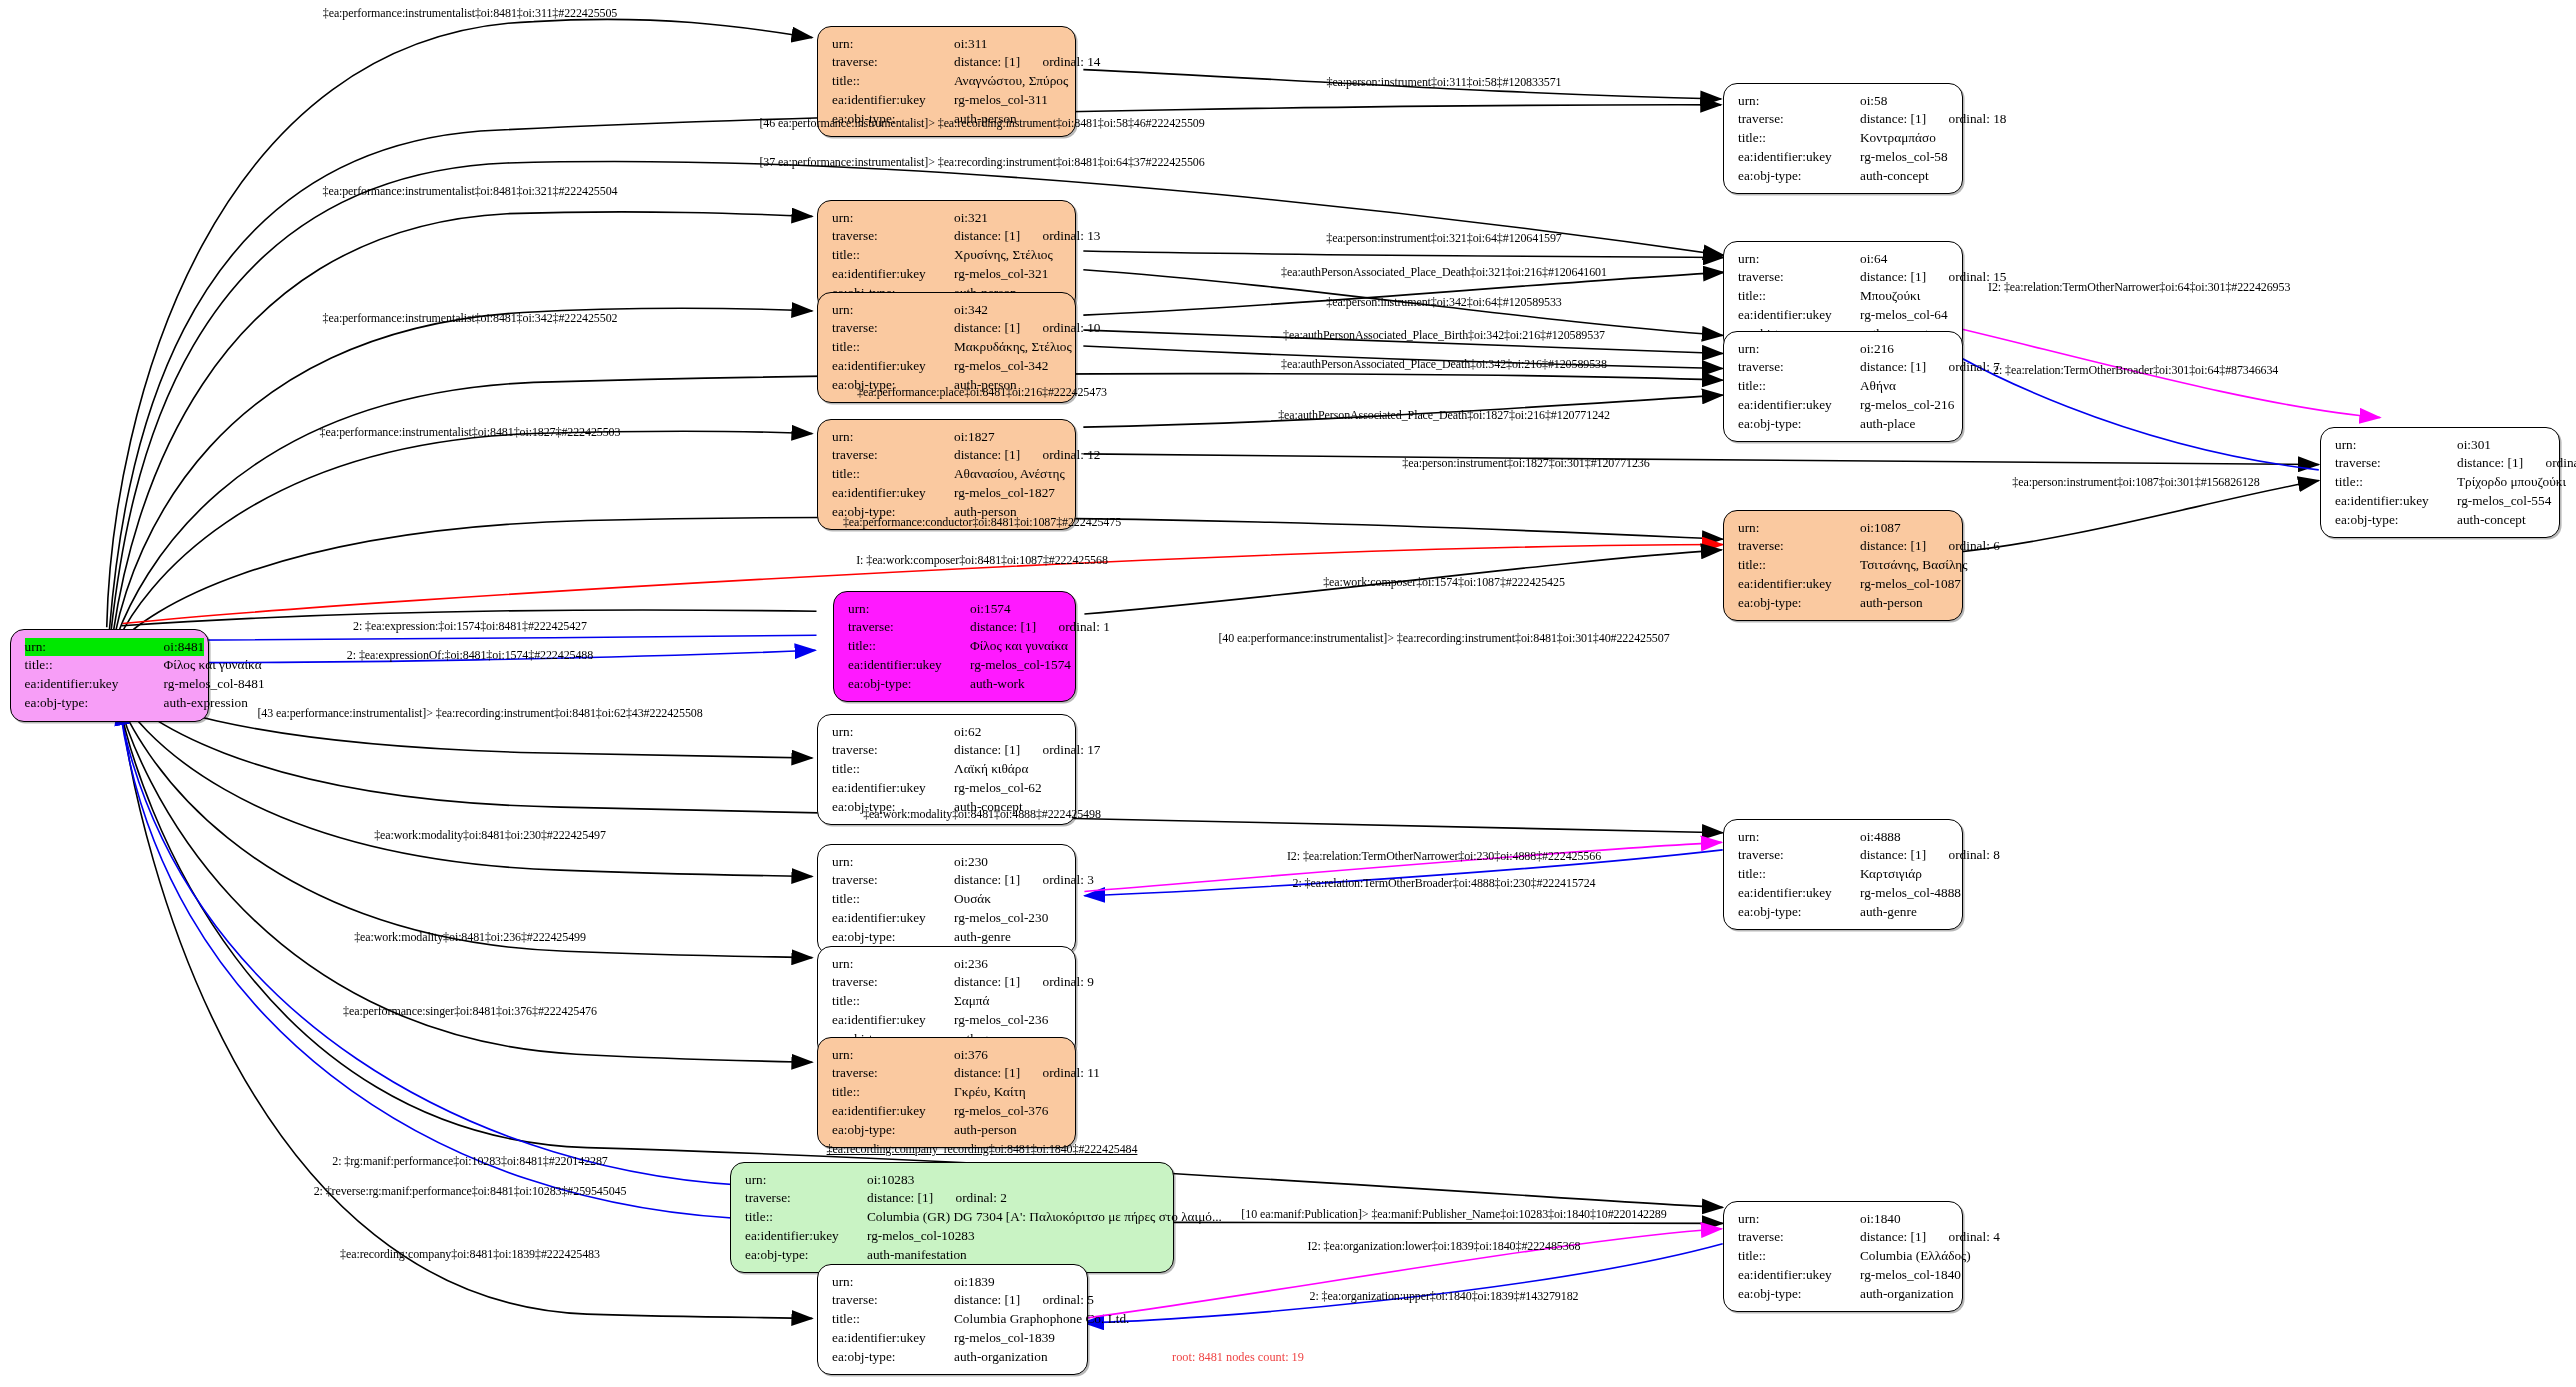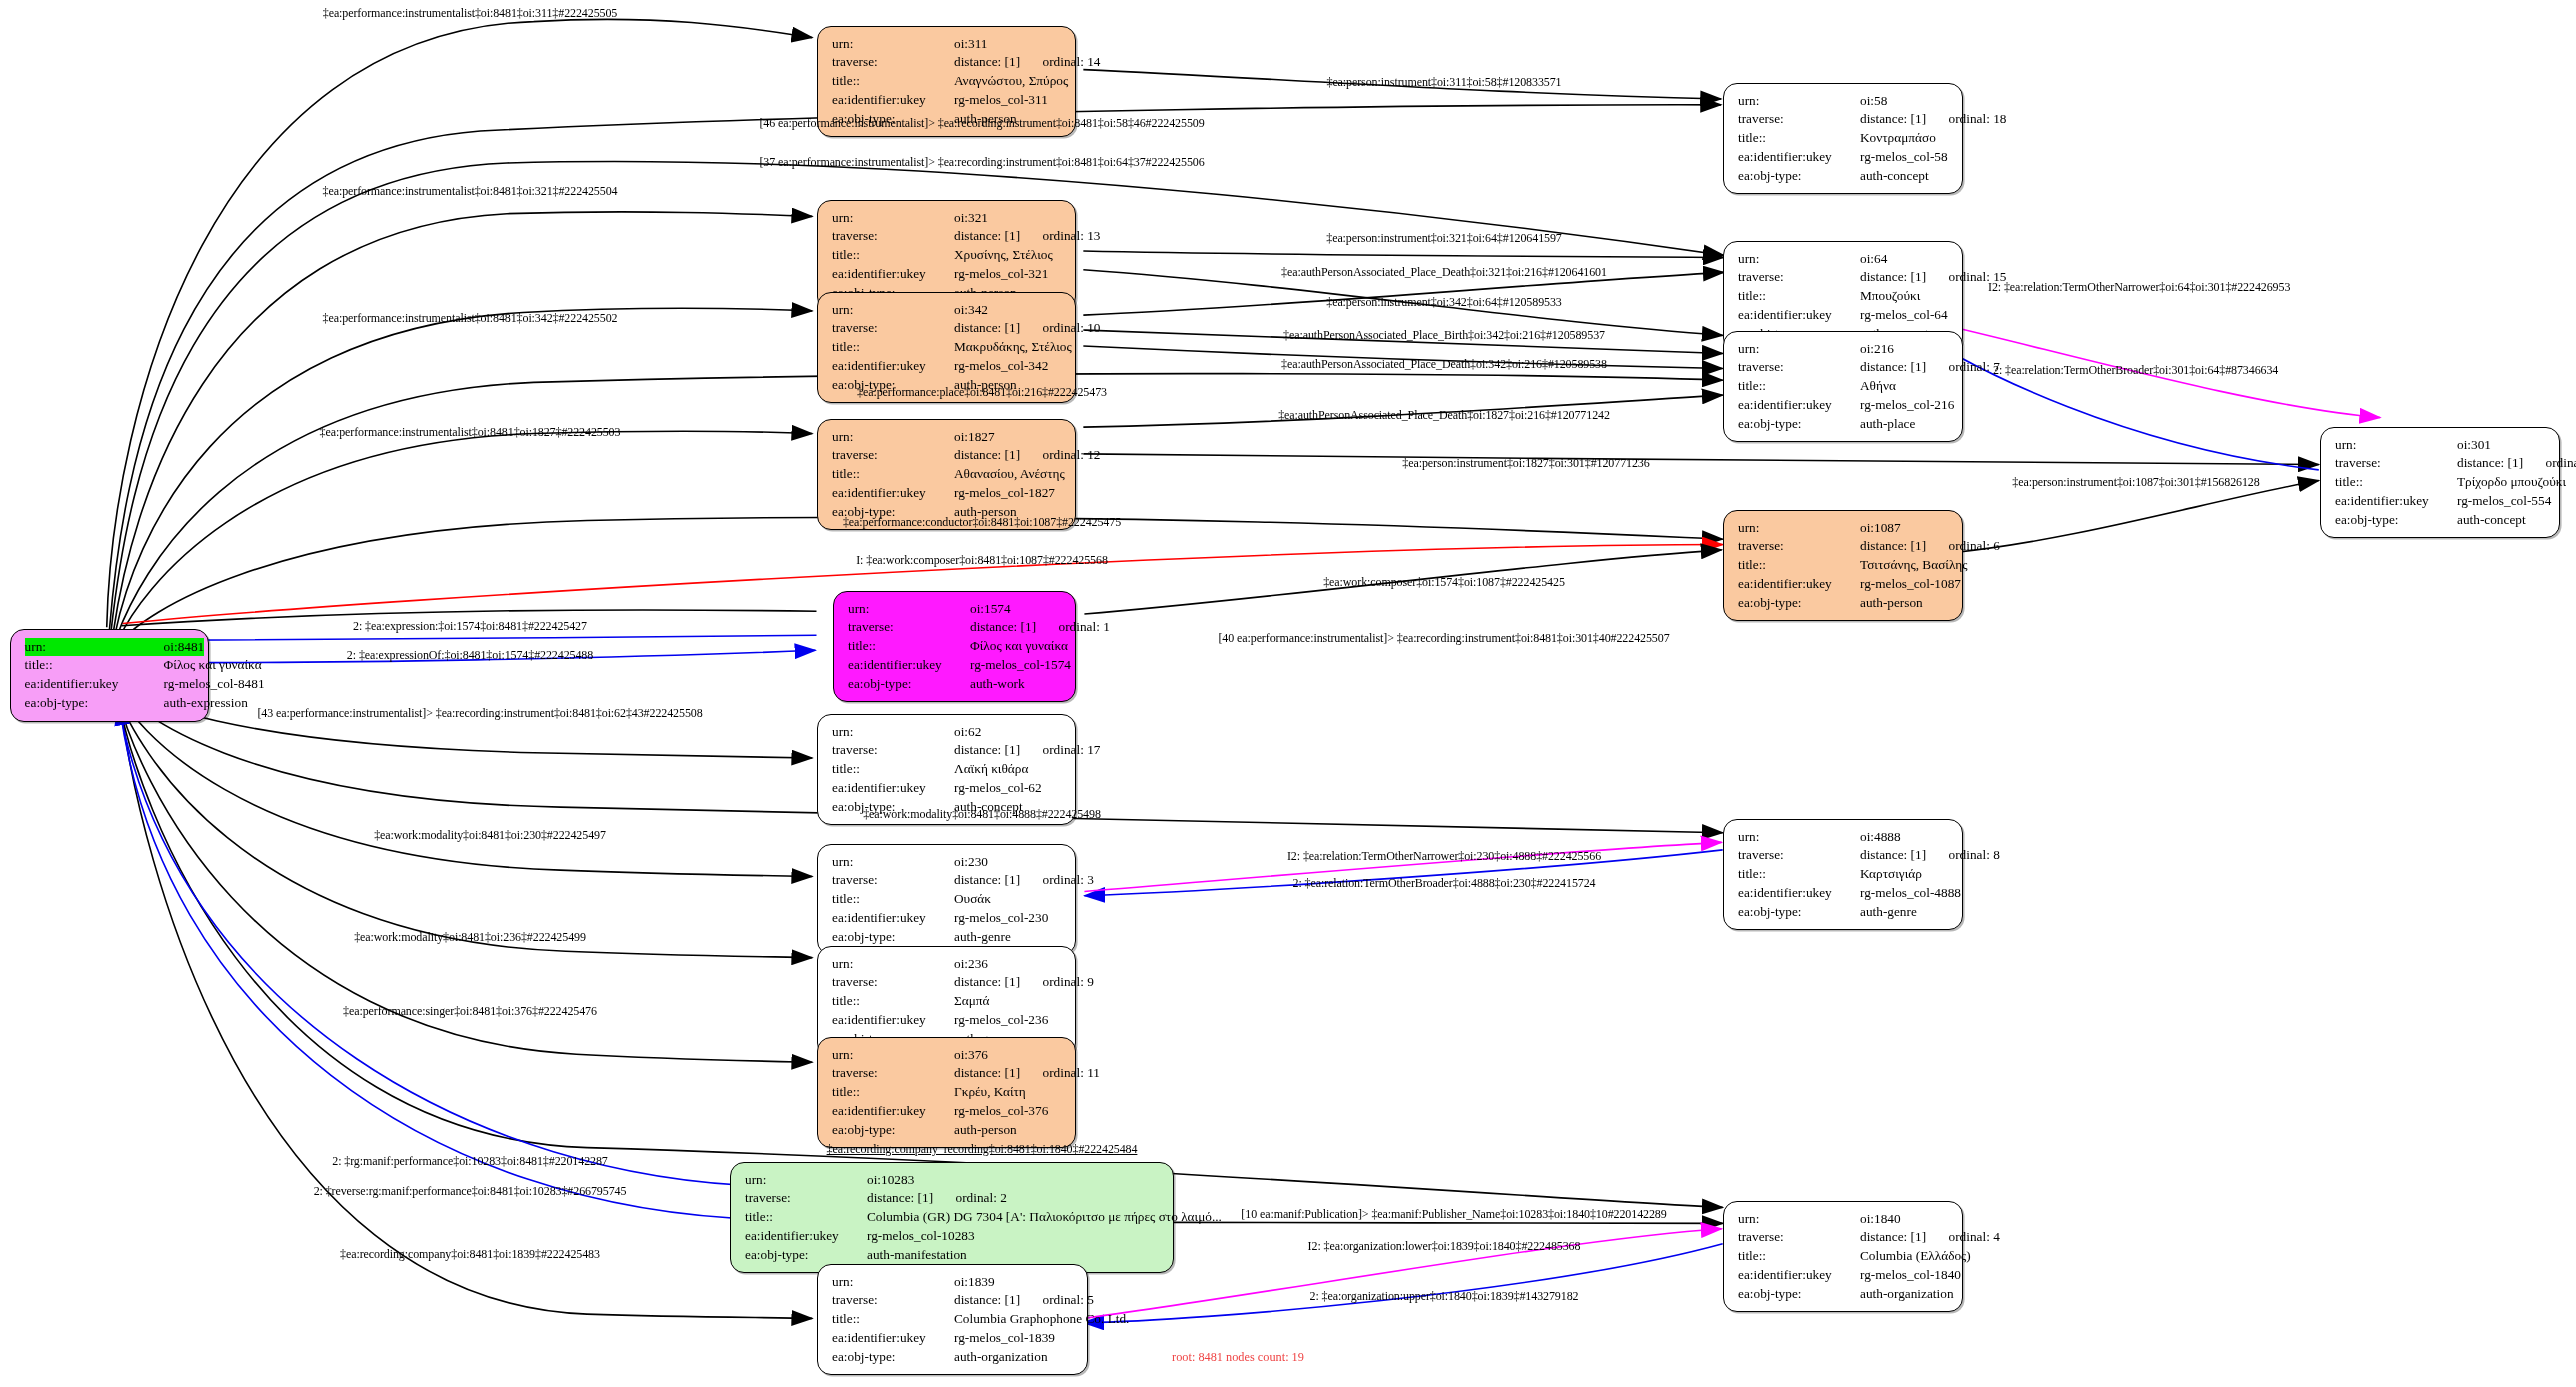--- a/index.html
+++ b/index.html
@@ -597,21 +597,21 @@
   <div class="elabel ctr" style="left:470px;top:648px;">2: ‡ea:expressionOf:‡oi:8481‡oi:1574‡#222425488</div>
   <div class="elabel ctr" style="left:1444px;top:631px;">[40 ea:performance:instrumentalist]&gt; ‡ea:recording:instrument‡oi:8481‡oi:301‡40#222425507</div>
   <div class="elabel ctr" style="left:470px;top:706px;padding-left:20px;">[43 ea:performance:instrumentalist]&gt; ‡ea:recording:instrument‡oi:8481‡oi:62‡43#222425508</div>
   <div class="elabel ctr" style="left:982px;top:807px;">‡ea:work:modality‡oi:8481‡oi:4888‡#222425498</div>
   <div class="elabel ctr" style="left:470px;top:828px;margin-left:20px;">‡ea:work:modality‡oi:8481‡oi:230‡#222425497</div>
   <div class="elabel ctr" style="left:1444px;top:849px;">I2: ‡ea:relation:TermOtherNarrower‡oi:230‡oi:4888‡#222425566</div>
   <div class="elabel ctr" style="left:1444px;top:876px;">2: ‡ea:relation:TermOtherBroader‡oi:4888‡oi:230‡#222415724</div>
   <div class="elabel ctr" style="left:470px;top:930px;">‡ea:work:modality‡oi:8481‡oi:236‡#222425499</div>
   <div class="elabel ctr" style="left:470px;top:1004px;">‡ea:performance:singer‡oi:8481‡oi:376‡#222425476</div>
   <div class="elabel ctr" style="left:470px;top:1154px;">2: ‡rg:manif:performance‡oi:10283‡oi:8481‡#220142287</div>
-  <div class="elabel ctr" style="left:470px;top:1184px;">2: ‡reverse:rg:manif:performance‡oi:8481‡oi:10283‡#266795745</div>
+  <div class="elabel ctr" style="left:470px;top:1184px;">2: ‡reverse:rg:manif:performance‡oi:8481‡oi:10283‡#259545045</div>
   <div class="elabel ctr" style="left:982px;top:1142px;text-decoration:underline;">‡ea:recording:company_recording‡oi:8481‡oi:1840‡#222425484</div>
   <div class="elabel ctr" style="left:1444px;top:1207px;padding-left:20px;">[10 ea:manif:Publication]&gt; ‡ea:manif:Publisher_Name‡oi:10283‡oi:1840‡10#220142289</div>
   <div class="elabel ctr" style="left:1444px;top:1239px;">I2: ‡ea:organization:lower‡oi:1839‡oi:1840‡#222485368</div>
   <div class="elabel ctr" style="left:470px;top:1247px;">‡ea:recording:company‡oi:8481‡oi:1839‡#222425483</div>
   <div class="elabel ctr" style="left:1444px;top:1289px;">2: ‡ea:organization:upper‡oi:1840‡oi:1839‡#143279182</div>
 
   <div class="footer" style="left:1238px;top:1350px;">root: 8481 nodes count: 19</div>
 
 </div>
 

